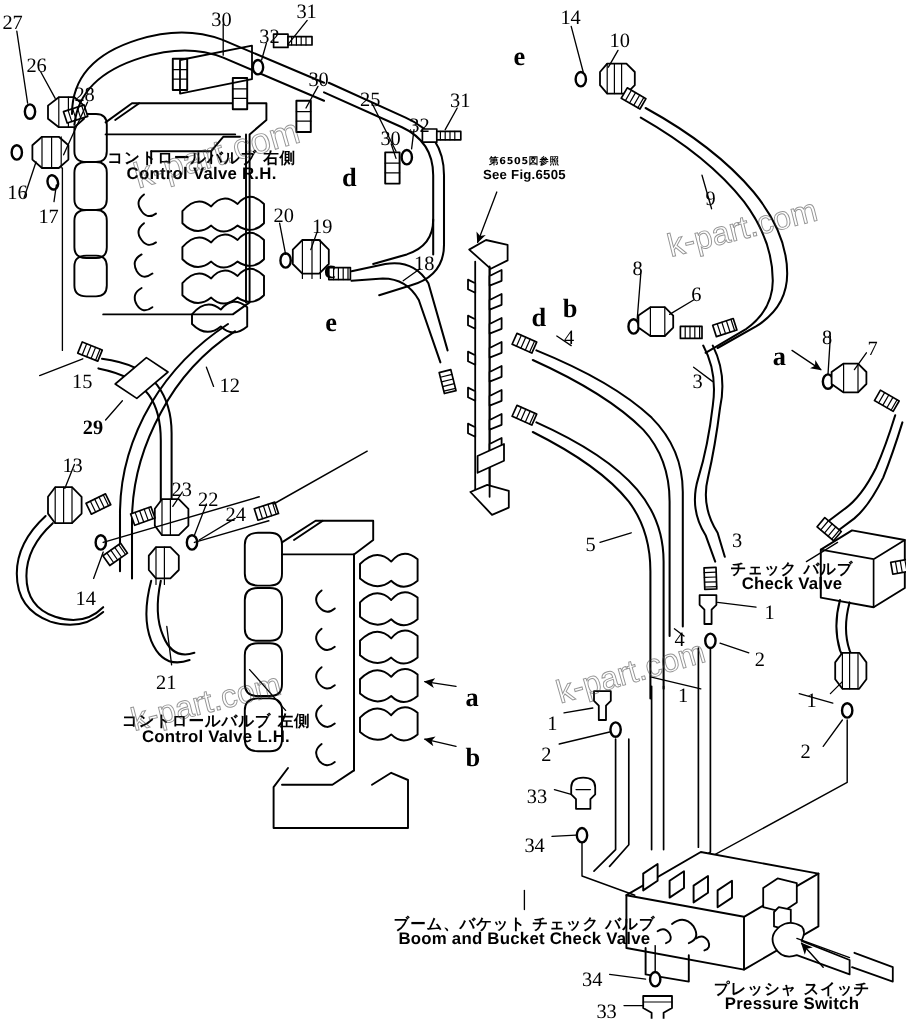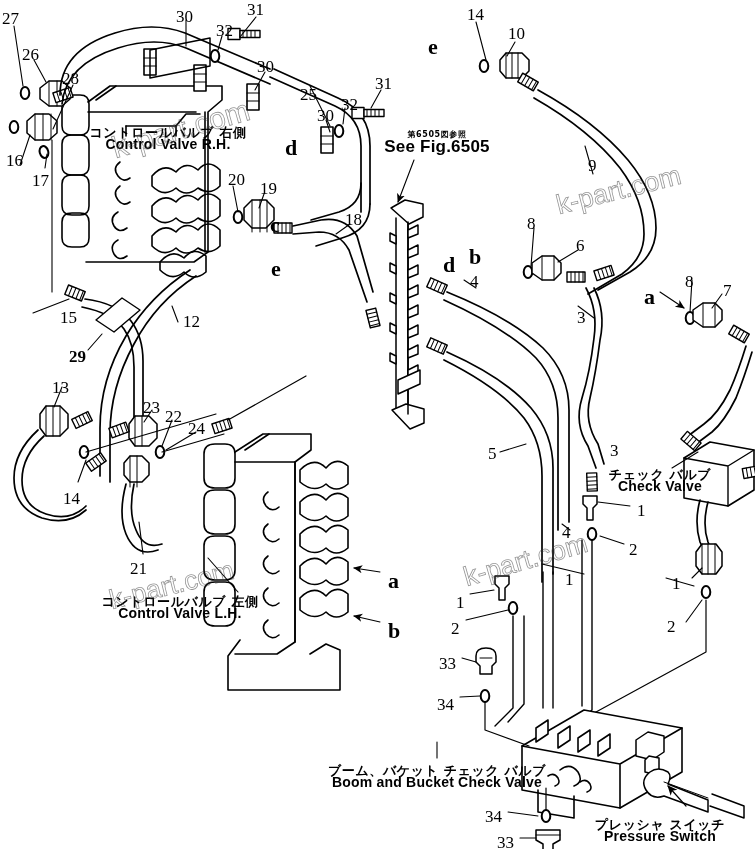--- a/index.html
+++ b/index.html
@@ -26,21 +26,21 @@
   .cap{position:absolute;white-space:nowrap;color:#000;text-align:center;}
   .cap .jp{
     display:block;font-family:"DejaVu Sans", sans-serif;
     font-size:13px;line-height:10px;letter-spacing:.6px;font-weight:700;
   }
   .cap .en{
     display:block;font-family:"Liberation Sans", sans-serif;
     font-size:14px;line-height:13px;font-weight:700;letter-spacing:.2px;
   }
   .cap.small .jp{font-size:8px;}
-  .cap.small .en{font-size:17px;}
+  .cap.small .en{font-size:11px;}
 
   
   .wm{
     position:absolute;color:transparent;white-space:nowrap;
     font-family:"Liberation Sans", sans-serif;font-size:27px;font-weight:400;
     -webkit-text-stroke:0px;
     text-shadow:none;
   }
   .wm span{
     display:block;
@@ -432,21 +432,21 @@
   </svg>
 
   <div id="callout-layer">
       <div class="cn" style="left: 2px; top: 10px;">27</div>
       <div class="cn" style="left: 22px; top: 46px;">26</div>
       <div class="cn" style="left: 176px; top: 8px;">30</div>
       <div class="cn" style="left: 216px; top: 22px;">32</div>
       <div class="cn" style="left: 247px; top: 1px;">31</div>
       <div class="cn" style="left: 62px; top: 70px;">28</div>
       <div class="cn" style="left: 257px; top: 58px;">30</div>
-      <div class="cn" style="left: 300px; top: 74px; margin-top: 12px;">25</div>
+      <div class="cn" style="left: 300px; top: 74px;">25</div>
       <div class="cn" style="left: 375px; top: 75px;">31</div>
       <div class="cn" style="left: 341px; top: 96px;">32</div>
       <div class="cn" style="left: 317px; top: 107px;">30</div>
       <div class="cn" style="left: 6px; top: 152px;">16</div>
       <div class="cn" style="left: 32px; top: 172px;">17</div>
       <div class="cn" style="left: 228px; top: 171px;">20</div>
       <div class="cn" style="left: 260px; top: 180px;">19</div>
       <div class="cn" style="left: 345px; top: 211px;">18</div>
       <div class="cn" style="left: 15px; top: 309px; margin-left: 45px;">15</div>
       <div class="cn" style="left: 163px; top: 313px; margin-left: 20px;">12</div>

